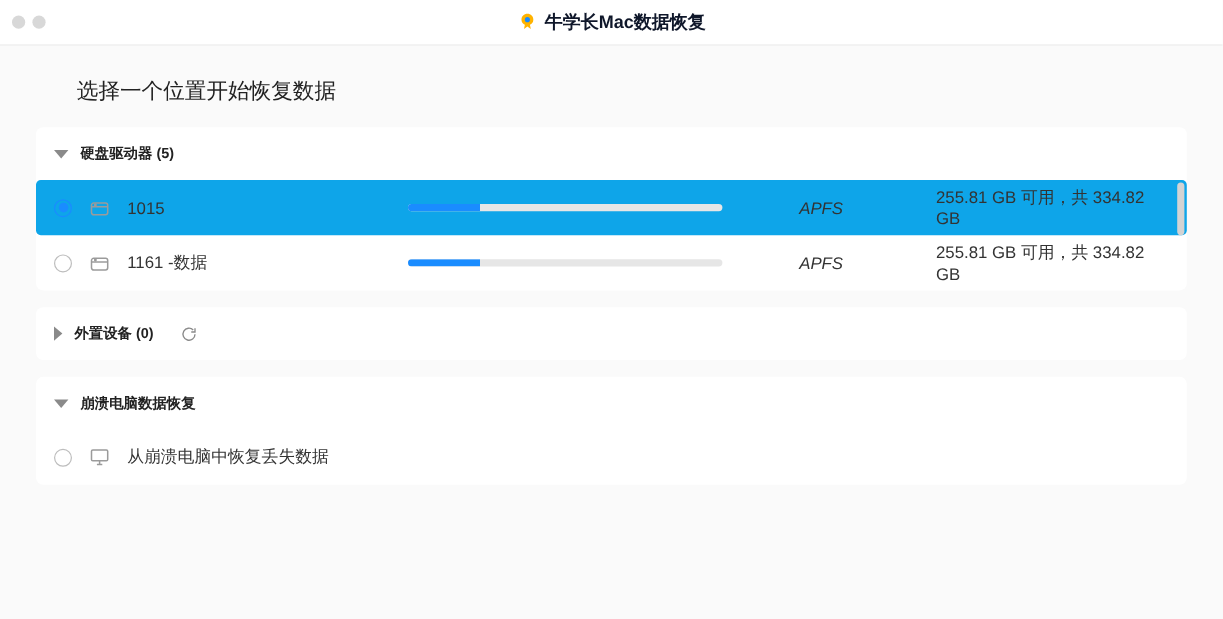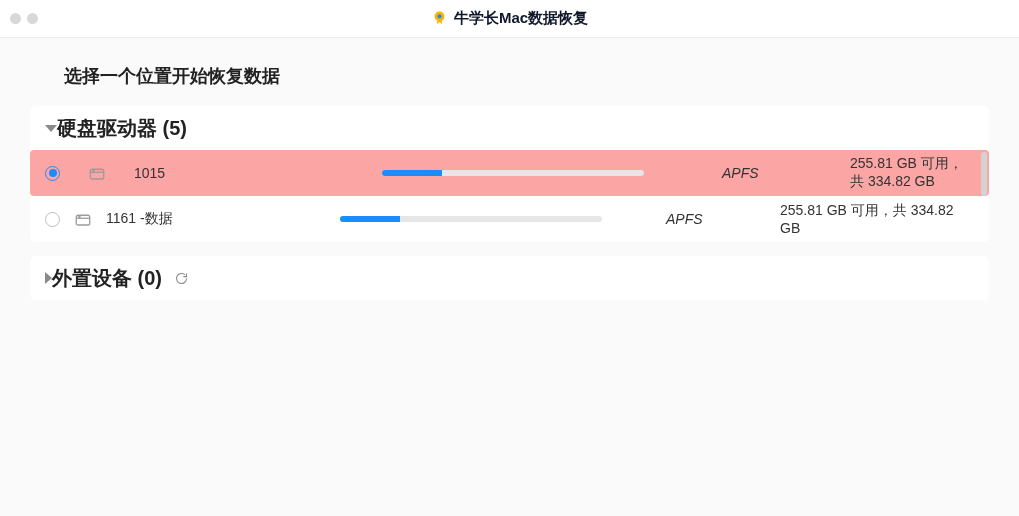--- a/index.html
+++ b/index.html
@@ -36,42 +36,43 @@
     justify-content: center;
     align-items: center;
     gap: 6px;
     font-size: 15px;
     font-weight: 600;
     color: #0f172a;
   }
   .title-center svg { width: 17px; height: 17px; }
   .page-title {
     font-size: 18px;
-    font-weight: 700;
+    font-weight: 400;
     color: #222;
     margin: 26px 0 18px 34px;
   }
   .content {
     padding: 0 30px;
     height: 440px;
     overflow-y: auto;
   }
   .section {
     background: #fff;
     border-radius: 6px;
     margin-bottom: 14px;
   }
   .section-header {
     display: flex;
     align-items: center;
     height: 44px;
     padding: 0 15px;
-    font-size: 20px;
+    font-size: 12px;
     font-weight: 600;
     color: #222;
+    gap: 10px;
   }
   .disclosure {
     width: 0; height: 0;
     border-left: 6px solid transparent;
     border-right: 6px solid transparent;
     border-top: 7px solid #8a8a8a;
   }
   .disclosure.collapsed {
     border-top: 6px solid transparent;
     border-bottom: 6px solid transparent;
@@ -85,21 +86,21 @@
   }
   .row {
     display: flex;
     align-items: center;
     height: 46px;
     padding: 0 15px;
     gap: 14px;
     font-size: 14px;
     color: #333;
   }
-  .row.selected { background: #fca5a5; border-radius: 4px; gap: 28px; }
+  .row.selected { background: #0ea5e9; border-radius: 4px; }
   .radio {
     width: 15px; height: 15px;
     border: 1.5px solid #bdbdbd;
     border-radius: 50%;
     display: inline-flex;
     align-items: center;
     justify-content: center;
     flex-shrink: 0;
   }
   .radio.checked { border-color: #1a8cff; }
@@ -208,16 +209,32 @@
       <span class="refresh-icon">
         <svg width="15" height="15" viewBox="0 0 24 24" stroke="currentColor" fill="none" stroke-width="1.8">
           <path d="M20 12 a8 8 0 1 1 -2.34-5.66"></path>
           <path d="M20 4 v5 h-5"></path>
         </svg>
       </span>
     </div>
   </div>
 
 
+  <div class="section">
+    <div class="section-header">
+      <span class="disclosure"></span>
+      <span>崩溃电脑数据恢复</span>
+    </div>
+    <div class="row">
+      <span class="radio"></span>
+      <span class="crash-icon">
+        <svg width="18" height="18" viewBox="0 0 24 24" stroke="currentColor" fill="none" stroke-width="1.7">
+          <rect x="3" y="4" width="18" height="12" rx="1.5"></rect>
+          <path d="M9 20 h6 M12 16 v4"></path>
+        </svg>
+      </span>
+      <span>从崩溃电脑中恢复丢失数据</span>
+    </div>
+  </div>
 
 </div>
 
 <div class="scrollbar-track"></div>
 
 </body></html>

